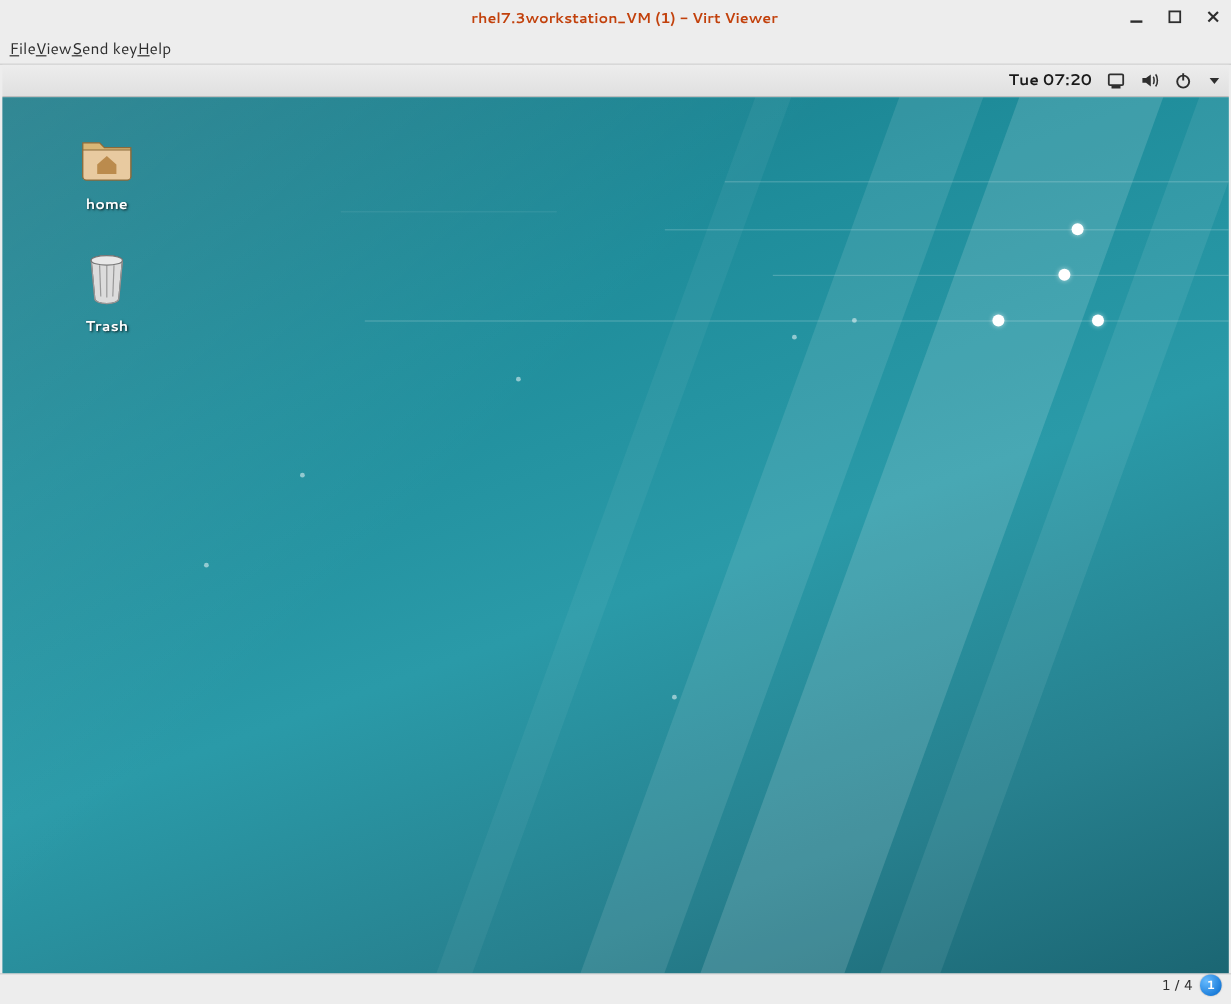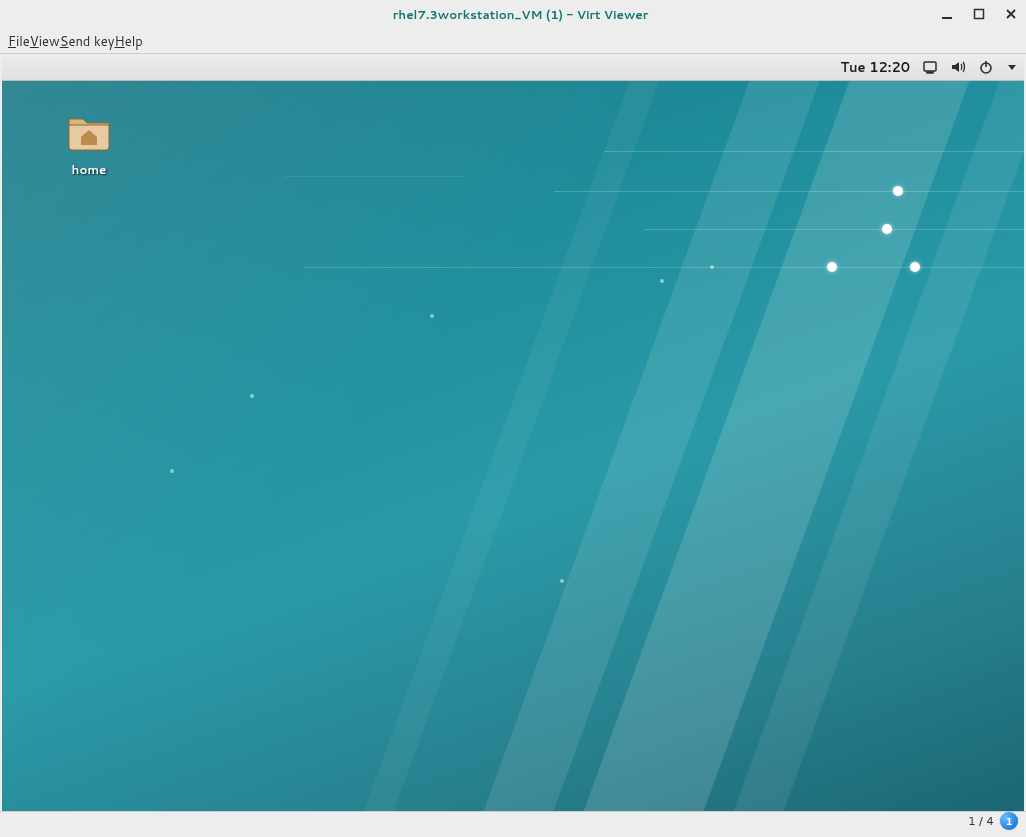--- a/index.html
+++ b/index.html
@@ -12,21 +12,21 @@
       overflow: hidden;
     }
     
     .titlebar {
       height: 28px;
       background: #ededed;
       display: flex;
       align-items: center;
       justify-content: center;
       position: relative;
-      color: #0f766e;
+      color: #c2410c;
       font-weight: bold;
       font-size: 12px;
       margin-left: 15px;
     }
     .window-controls {
       position: absolute;
       right: 8px;
       display: flex;
       gap: 18px;
       align-items: center;
@@ -192,21 +192,21 @@
   <span><span class="underl">F</span><span>ile</span></span>
   <span><span class="underl">V</span>iew</span>
   <span><span class="underl">S</span>end key</span>
   <span><span class="underl">H</span>elp</span>
 </div>
 
 <div class="guest">
 
   <div class="panel">
     <div class="panel-right">
-      <span>Tue 12:20</span>
+      <span>Tue 07:20</span>
       <span class="sys-icon">
         <svg width="16" height="16" viewBox="0 0 16 16" fill="none" stroke="#2e2e2e" stroke-width="1.5">
           <rect x="2" y="3" width="12" height="9" rx="1"></rect>
             <rect x="5" y="13" width="6" height="1" fill="#2e2e2e"></rect>
         </svg>
       </span>
       <span class="sys-icon">
         <svg width="16" height="16" viewBox="0 0 16 16" fill="#2e2e2e">
           <path d="M2 6h3l4-3v10l-4-3H2z"></path>
             <path d="M11 5c1 1 1 5 0 6M13 3c2 2 2 8 0 10" fill="none" stroke="#2e2e2e" stroke-width="1.3"></path>
@@ -246,19 +246,31 @@
 
     <div class="dicon" style="left:42px;top:28px;">
       <svg width="48" height="44" viewBox="0 0 48 44">
         <path d="M4 10h14l4 4h22v24a3 3 0 0 1-3 3H7a3 3 0 0 1-3-3z" fill="#d9b776" stroke="#8a6a3a" stroke-width="1"></path>
         <path d="M4 16h40v22a3 3 0 0 1-3 3H7a3 3 0 0 1-3-3z" fill="#e8caa0" stroke="#8a6a3a" stroke-width="1"></path>
         <path d="M16 28l8-7 8 7v8h-16z" fill="#bb8b4d"></path>
       </svg>
       <div class="dicon-label">home</div>
     </div>
 
+    <div class="dicon" style="left:42px;top:126px;">
+      <svg width="48" height="48" viewBox="0 0 48 48">
+        <ellipse cx="24" cy="10" rx="13" ry="4" fill="#cfcfcf" stroke="#666"></ellipse>
+        <path d="M11 10 L14 42 a10 4 0 0 0 20 0 L37 10" fill="#dcdcdc" stroke="#666"></path>
+        <path d="M11 10 L14 42 a10 4 0 0 0 20 0 L37 10" fill="none" stroke="#999"></path>
+        <line x1="18" y1="14" x2="19" y2="40" stroke="#999"></line>
+        <line x1="24" y1="14" x2="24" y2="41" stroke="#999"></line>
+        <line x1="30" y1="14" x2="29" y2="40" stroke="#999"></line>
+        <ellipse cx="24" cy="10" rx="13" ry="4" fill="#e8e8e8" stroke="#777"></ellipse>
+      </svg>
+      <div class="dicon-label">Trash</div>
+    </div>
   </div>
 </div>
 
 <div class="statusbar">
   <span>1 / 4</span>
   <span class="display-badge">1</span>
 </div>
 
 </body></html>

